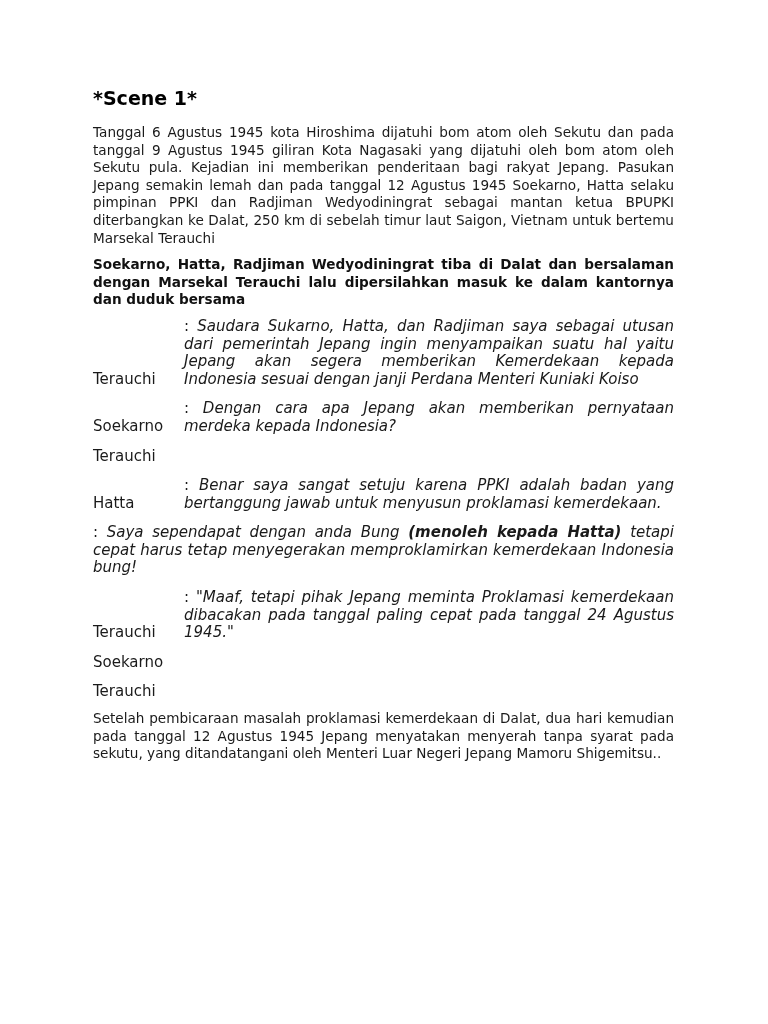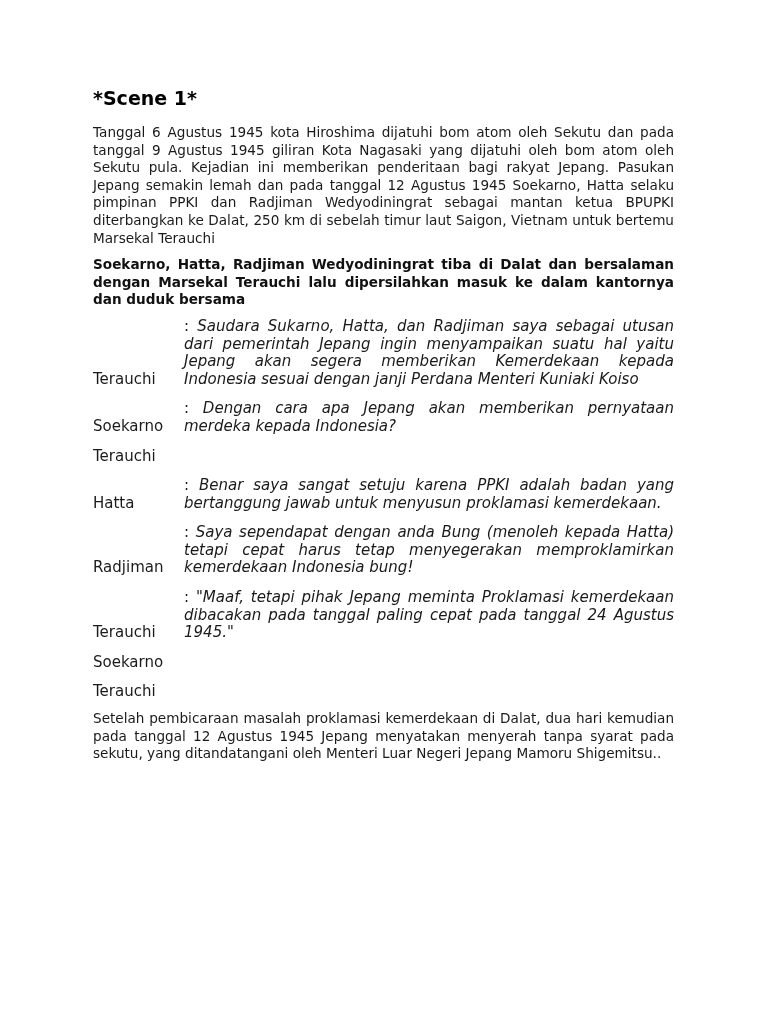--- a/index.html
+++ b/index.html
@@ -55,21 +55,21 @@
     }
     .line {
       flex: 1;
       font-style: italic;
       text-align: justify;
     }
     .colon {
       font-style: normal;
     }
     .inline-bold {
-      font-weight: normal;
+      font-weight: bold;
     }
   </style>
 </head>
 <body>
 
 <div class="page">
   <h1 class="title">*Scene 1*</h1>
 
   <p class="para">Tanggal 6 Agustus 1945 kota Hiroshima dijatuhi bom atom oleh Sekutu dan pada tanggal 9 Agustus 1945 giliran Kota Nagasaki yang dijatuhi oleh bom atom oleh Sekutu pula. Kejadian ini memberikan penderitaan bagi rakyat Jepang. Pasukan Jepang semakin lemah dan pada tanggal 12 Agustus 1945 Soekarno, Hatta selaku pimpinan PPKI dan Radjiman Wedyodiningrat sebagai mantan ketua BPUPKI diterbangkan ke Dalat, 250 km di sebelah timur laut Saigon, Vietnam untuk bertemu Marsekal Terauchi</p>
 
@@ -88,21 +88,20 @@
   <div class="dialogue">
     <div class="speaker">Terauchi</div>
   </div>
 
   <div class="dialogue">
     <div class="speaker">Hatta</div>
     <div class="line"><span class="colon">: </span><span>Benar saya sangat setuju karena PPKI adalah badan yang bertanggung jawab untuk menyusun proklamasi kemerdekaan.</span></div>
   </div>
 
   <div class="dialogue">
-    <div class="speaker">Radjiman</div>
     <div class="line"><span class="colon">: </span><span>Saya sependapat dengan anda Bung </span><span class="inline-bold">(menoleh kepada Hatta)</span><span> tetapi cepat harus tetap menyegerakan memproklamirkan kemerdekaan Indonesia bung!</span></div>
   </div>
 
   <div class="dialogue">
     <div class="speaker">Terauchi</div>
     <div class="line"><span class="colon">: </span><span>"Maaf, tetapi pihak Jepang meminta Proklamasi kemerdekaan dibacakan pada tanggal paling cepat pada tanggal 24 Agustus 1945."</span></div>
   </div>
 
   <div class="dialogue">
     <div class="speaker">Soekarno</div>

